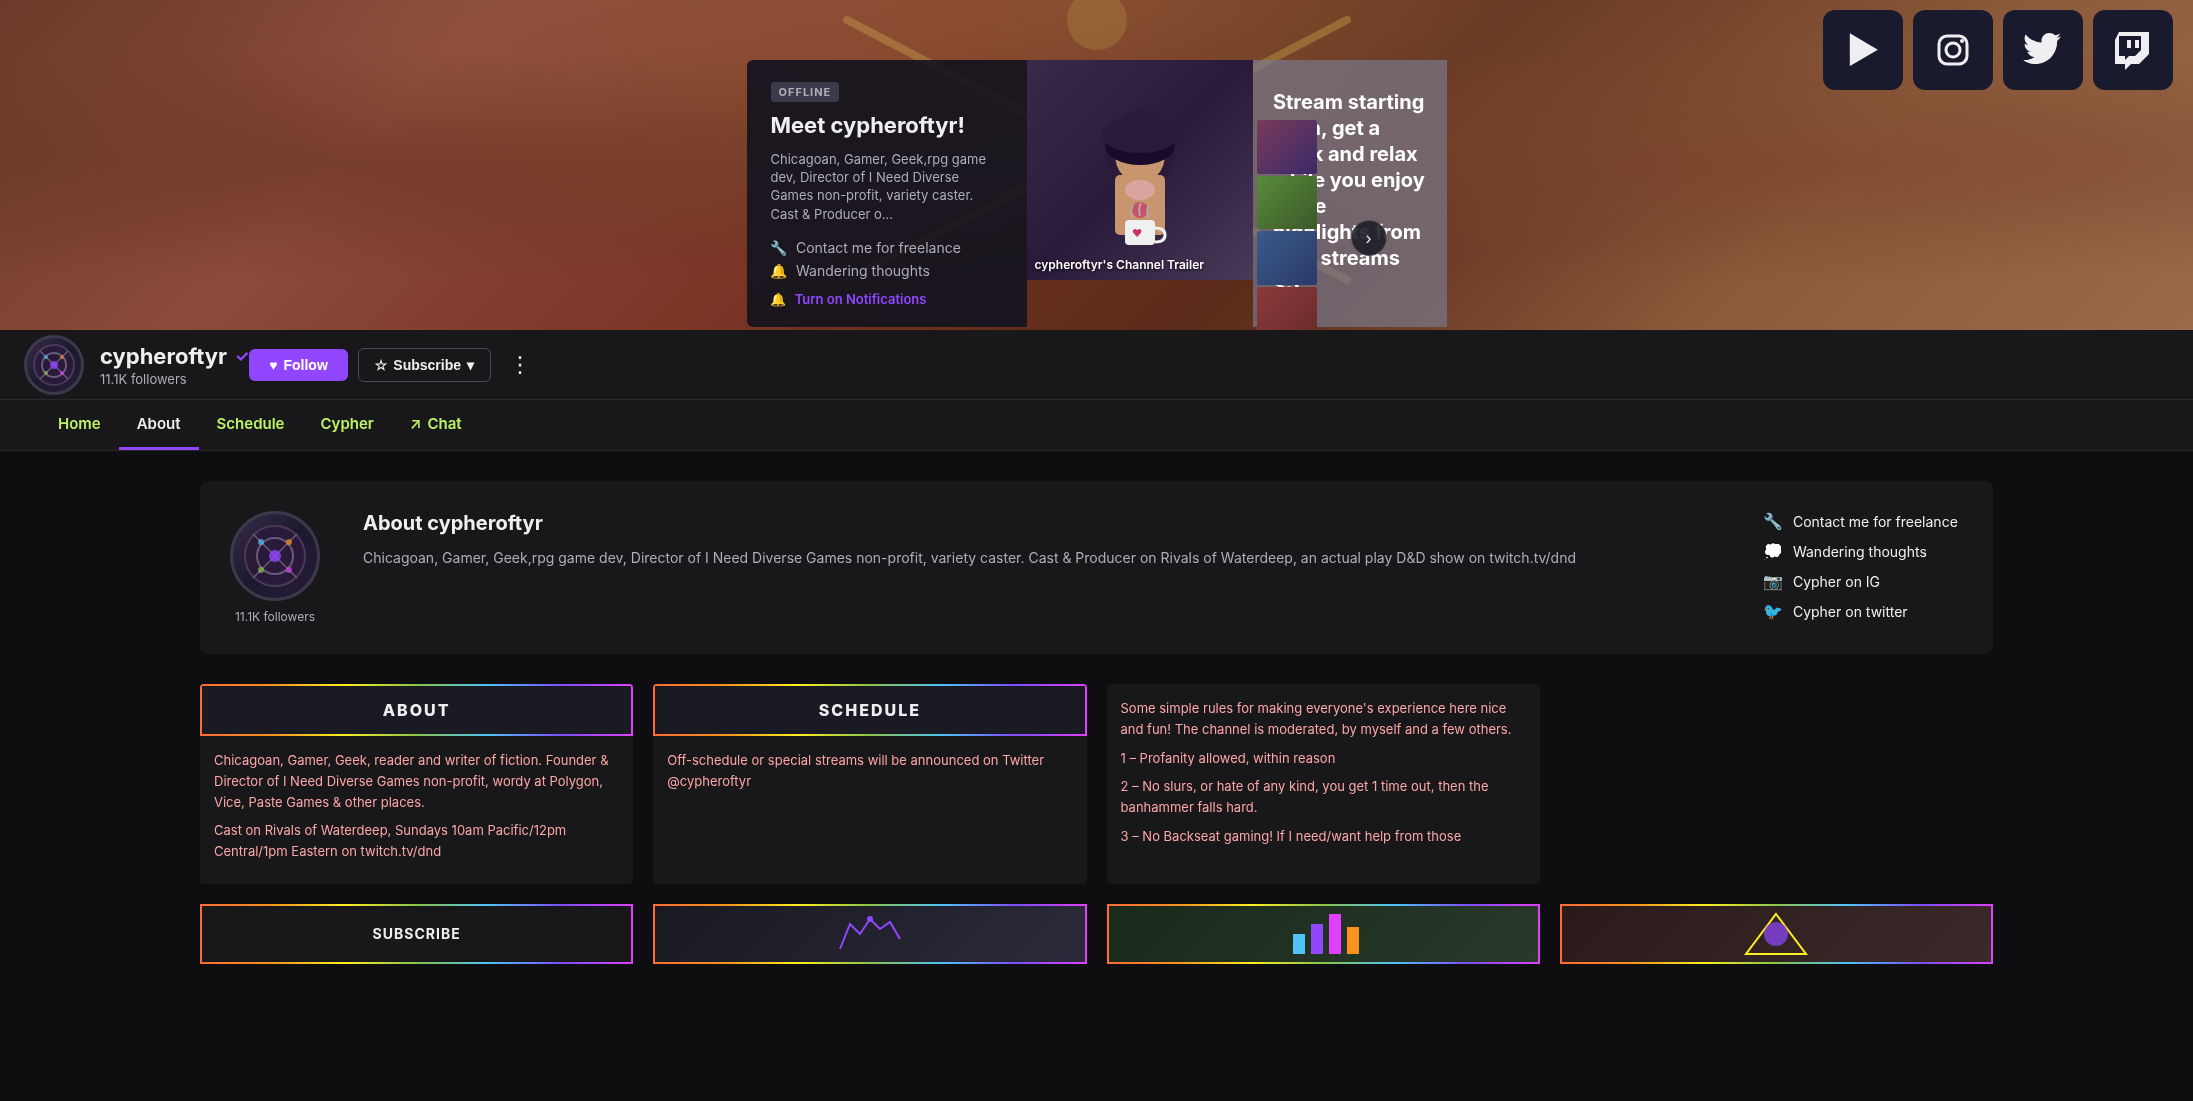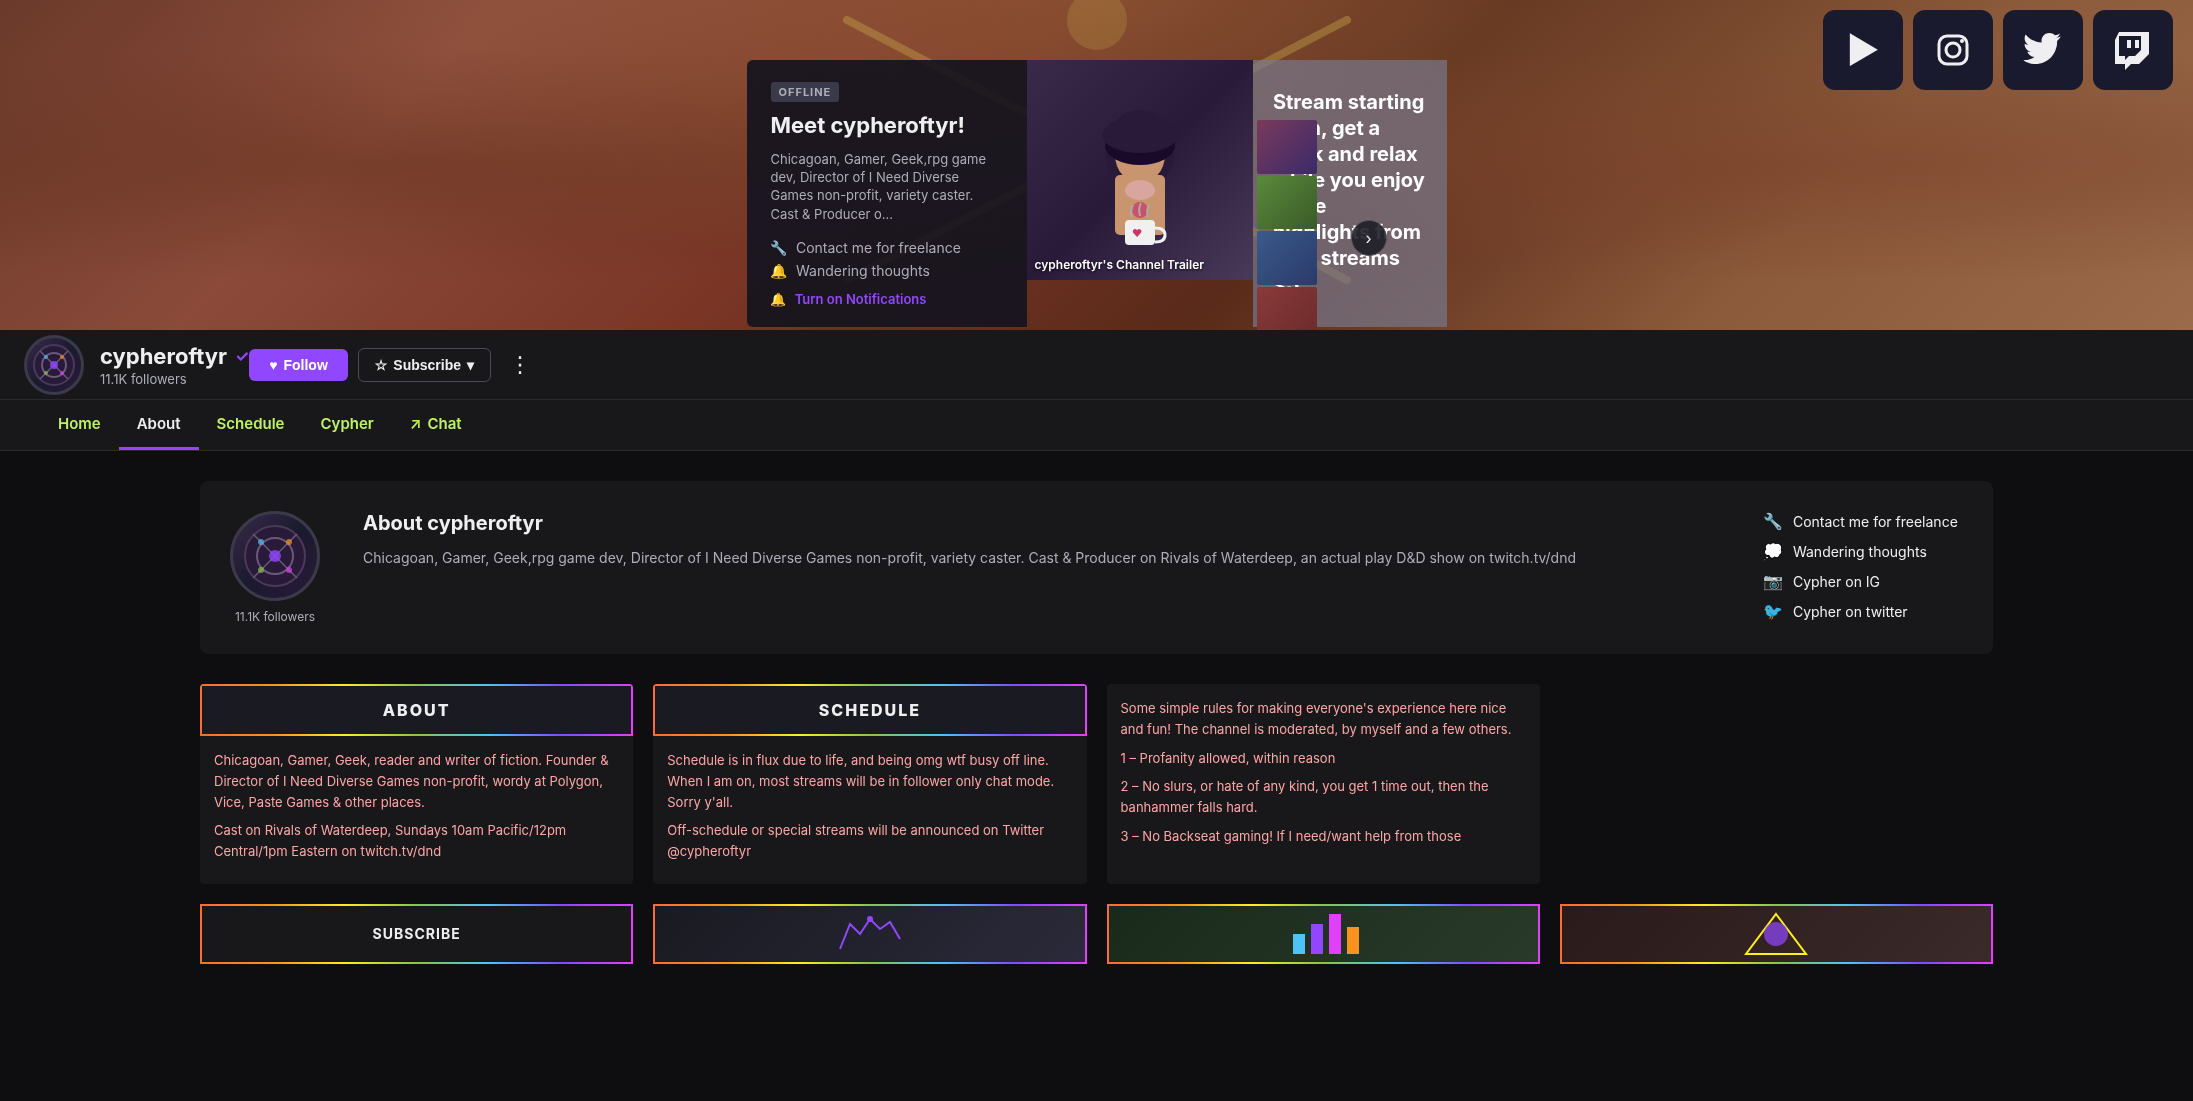--- a/index.html
+++ b/index.html
@@ -543,21 +543,20 @@
         <p>Chicagoan, Gamer, Geek, reader and writer of fiction. Founder &amp; Director of I Need Diverse Games non-profit, wordy at Polygon, Vice, Paste Games &amp; other places.</p>
         <p>Cast on Rivals of Waterdeep, Sundays 10am Pacific/12pm Central/1pm Eastern on twitch.tv/dnd</p>
       </div>
     </div>
 
     <div class="panel-card">
       <div class="panel-header-img">
         <span>SCHEDULE</span>
       </div>
       <div class="panel-body">
-        <p>Schedule is in flux due to life, and being omg wtf busy off line. When I am on, most streams will be in follower only chat mode. Sorry y'all.</p>
         <p>Off-schedule or special streams will be announced on Twitter @cypheroftyr</p>
       </div>
     </div>
 
 
     <div class="panel-card">
       <div class="panel-body">
         <p>Some simple rules for making everyone's experience here nice and fun! The channel is moderated, by myself and a few others.</p>
         <p>1 – Profanity allowed, within reason</p>
         <p>2 – No slurs, or hate of any kind, you get 1 time out, then the banhammer falls hard.</p>

